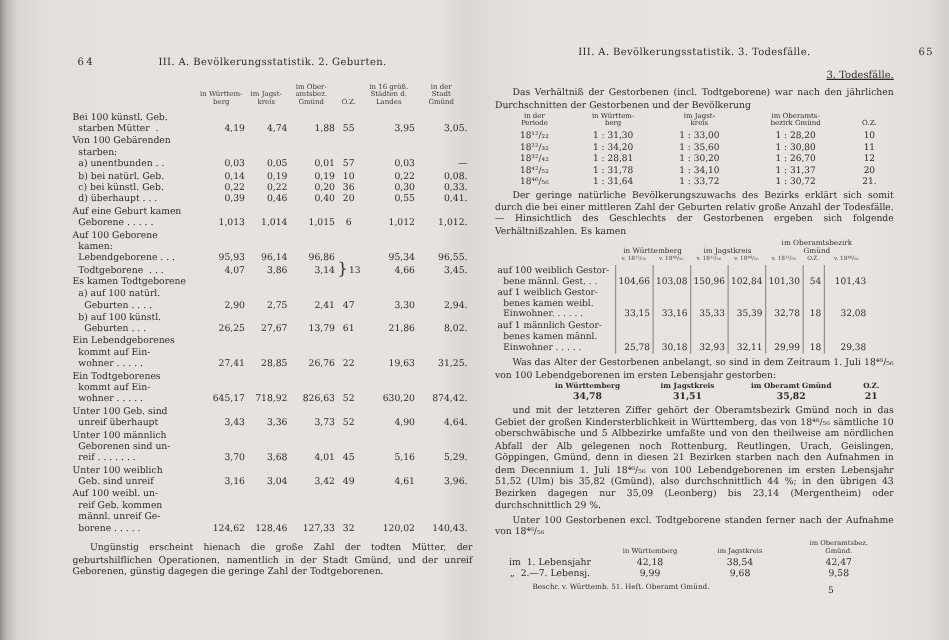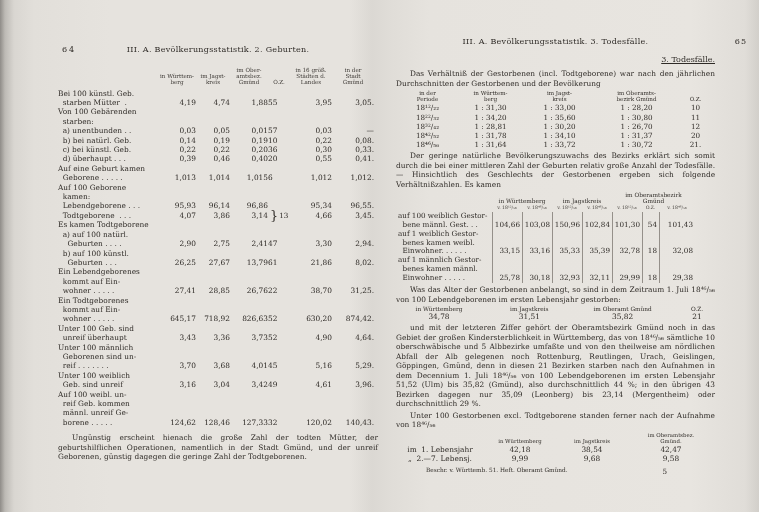--- a/index.html
+++ b/index.html
@@ -29,21 +29,21 @@
   #lp-table{margin-top:9px;}
   #lp-headers{display:flex;align-items:flex-end;font-size:5.6px;line-height:6.2px;
     text-align:center;color:#3b3733;margin-bottom:3px;}
   #lp-headers > div{white-space:pre-line;}
   .c-lab{width:100px;white-space:pre;text-align:left;}
   .c-w{width:38px}.c-j{width:34px}.c-o{width:38px}
   .c-oz{width:22px;text-align:center;position:relative;}
   .c-st{width:42px}.c-gm{width:42px}
   .lrow{display:flex;align-items:flex-end;font-size:7.4px;line-height:9.4px;}
   .lrow .num{text-align:right;}
-  .lrow .c-oz{text-align:left;}
+  .lrow .c-oz{text-align:center;}
   .brace-wrap{position:absolute;left:2px;bottom:-11px;display:flex;align-items:center;}
   .brace-glyph{font-size:13px;line-height:13px;}
   .brace-num{font-size:7.2px;padding-left:1px;}
 
   .para{font-size:7.4px;line-height:9.5px;text-align:justify;text-indent:14px;}
   #lp-closing{margin-top:6px;}
 
   
   #rp-section-title{text-align:right;font-size:8px;margin:5px 0 5px 0;text-decoration:underline;}
   .rp-para{margin-top:2px;}
@@ -64,21 +64,21 @@
   .t2c{width:30px}.t2oz{width:17px}.t2last{width:36px}
   #t2-groups{display:flex;font-size:5.8px;line-height:6px;text-align:center;align-items:flex-end;}
   #t2-groups .gsp{width:94px;}
   .g1{width:60px}.g2{width:60px}.g3{width:83px;white-space:pre-line;}
   #t2-subs{display:flex;font-size:4.6px;line-height:5.4px;text-align:center;color:#413d38;margin:1px 0 1px 0;}
   #t2-subs .gsp{width:94px;}
   #t2-subs .t2c,#t2-subs .t2oz,#t2-subs .t2last{display:block;border-left:none;padding:0;}
 
   
   #t3{margin-top:2px;}
-  .t3row{display:flex;justify-content:space-between;text-align:center;}
+  .t3row{display:flex;justify-content:flex-end;text-align:center;font-weight:bold;}
   #t3-headers{font-size:5.8px;line-height:6.4px;}
   #t3-values{font-size:7.4px;line-height:9px;}
   .t3-w{width:86px}.t3-j{width:74px}.t3-o{width:92px}.t3-z{width:36px}
 
   
   #t4{margin-top:3px;}
   .t4row{display:flex;text-align:center;font-size:7.4px;line-height:9.6px;}
   .t4-lab{width:88px;white-space:pre;text-align:center;}
   .t4-w{width:72px}.t4-j{width:72px}.t4-o{width:86px}
   #t4-headers{font-size:5.4px;line-height:5.9px;align-items:flex-end;}
@@ -245,21 +245,21 @@
             <div class="c-gm num">8,02.</div>
           </div>
           <div class="lrow">
             <div class="c-lab">Ein Lebendgeborenes
   kommt auf Ein-
   wohner . . . . .</div>
             <div class="c-w num">27,41</div>
             <div class="c-j num">28,85</div>
             <div class="c-o num">26,76</div>
             <div class="c-oz num">22</div>
-            <div class="c-st num">38,70</div>
+            <div class="c-st num">19,63</div>
             <div class="c-gm num">31,25.</div>
           </div>
           <div class="lrow">
             <div class="c-lab">Ein Todtgeborenes
   kommt auf Ein-
   wohner . . . . .</div>
             <div class="c-w num">645,17</div>
             <div class="c-j num">718,92</div>
             <div class="c-o num">826,63</div>
             <div class="c-oz num">52</div>

